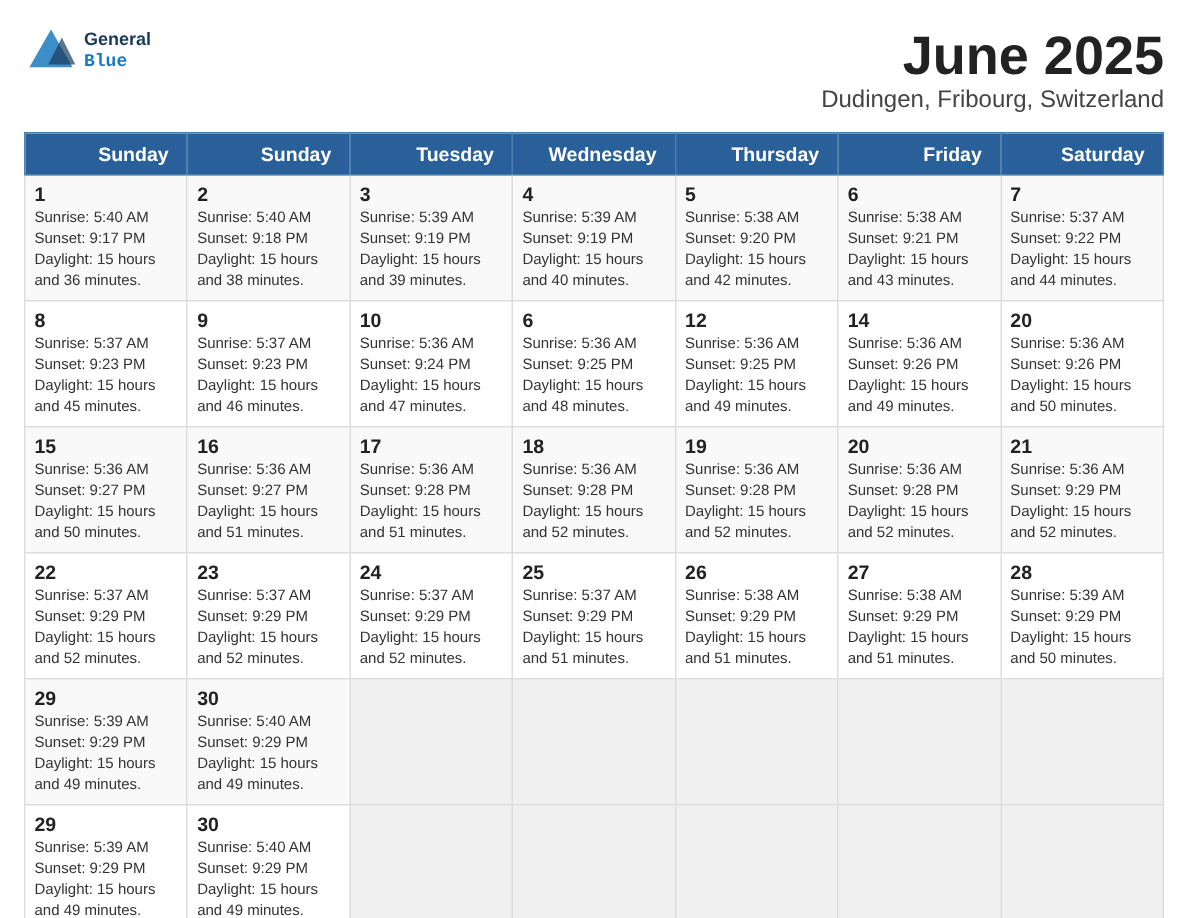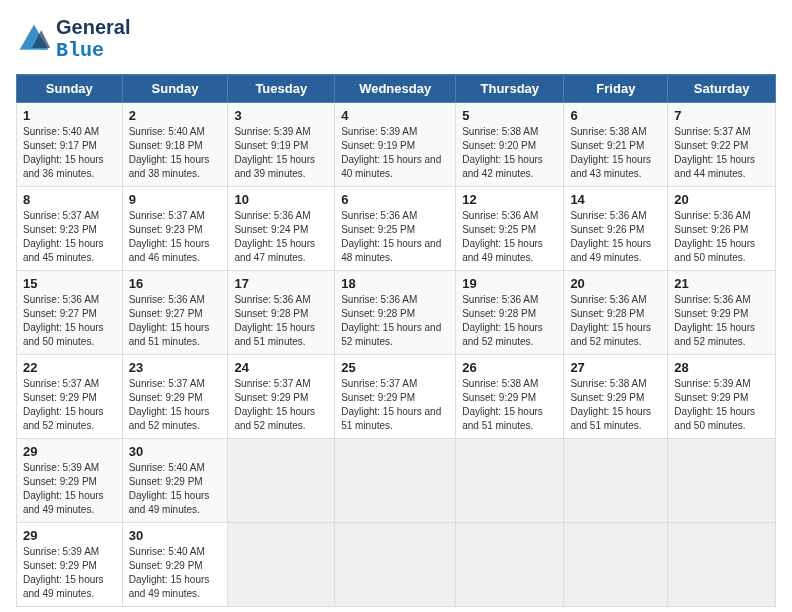--- a/index.html
+++ b/index.html
@@ -15,21 +15,21 @@
       justify-content: space-between;
       align-items: flex-start;
       margin-bottom: 12px;
     }
     .logo {
       display: flex;
       align-items: center;
       gap: 4px;
     }
     .logo-text {
-      font-size: 20px;
+      font-size: 12px;
       font-weight: bold;
       color: #1a3a5c;
       line-height: 1.1;
     }
     .logo-icon {
       width: 36px;
       height: 36px;
     }
     .title-area {
       text-align: right;
@@ -46,22 +46,22 @@
     .calendar {
       width: 100%;
       border-collapse: collapse;
       border: 1px solid #ccc;
     }
     .calendar th {
       background: #2a6099;
       color: #fff;
       font-size: 13px;
       font-weight: bold;
-      padding: 6px 24px;
-      text-align: center;
+      padding: 6px 12px;
+      text-align: right;
       border: 1px solid #4a80b0;
     }
     .calendar td {
       vertical-align: top;
       padding: 5px 6px;
       border: 1px solid #ddd;
       font-size: 10.5px;
       color: #222;
       width: calc(100% / 7);
       min-height: 80px;
@@ -99,20 +99,24 @@
     </svg>
     <div>
       <div class="logo-text">
         <span style="color:#1a3a5c;">General</span>
       </div>
       <div class="logo-text">
         <span style="color:#1a7abf;font-family:Liberation Mono, monospace;">Blue</span>
       </div>
     </div>
   </div>
+  <div class="title-area">
+    <div class="month-title">June 2025</div>
+    <div class="location-title">Dudingen, Fribourg, Switzerland</div>
+  </div>
 </div>
 
 <table class="calendar">
   <thead>
     <tr>
       <th>Sunday</th>
       <th>Sunday</th>
       <th>Tuesday</th>
       <th>Wednesday</th>
       <th>Thursday</th>

